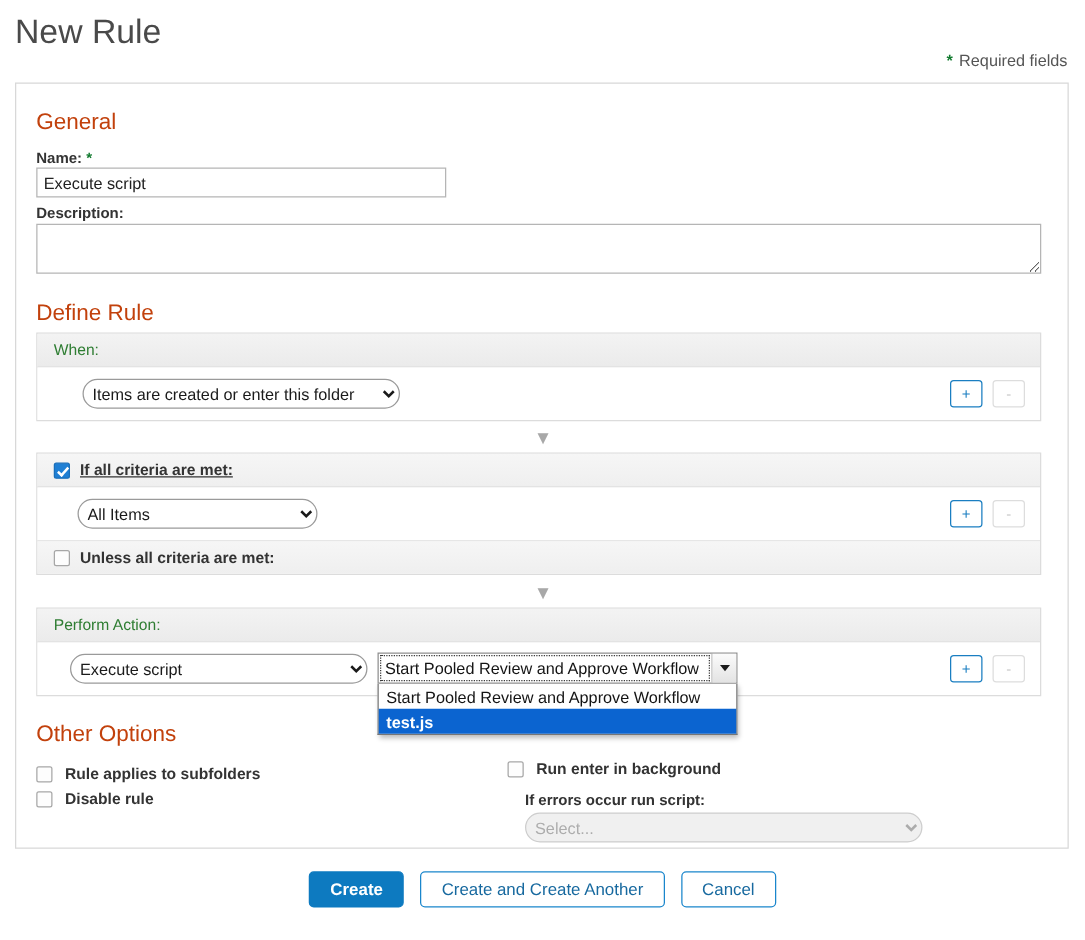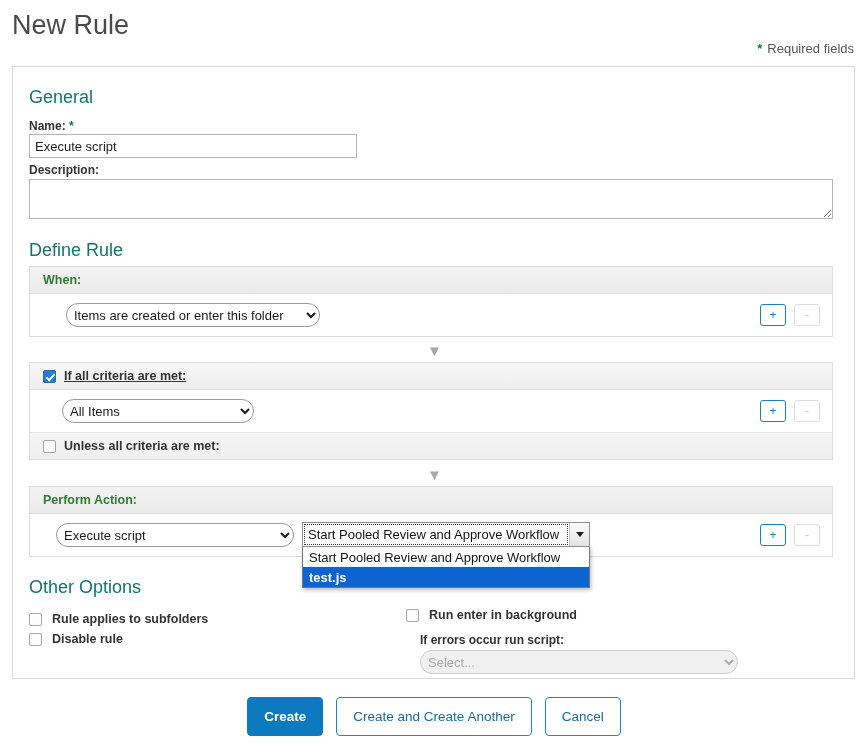--- a/index.html
+++ b/index.html
@@ -27,21 +27,21 @@
 
   
   .panel {
     position: absolute; left: 12px; top: 66px;
     width: 843px; height: 613px;
     border: 1px solid #d8d8d8;
     background: #ffffff;
   }
 
   .section-h {
-    font-size: 18px; font-weight: 400; color: #0f766e;
+    font-size: 18px; font-weight: 400; color: #c2410c;
   }
   .fld-label {
     font-size: 12px; font-weight: 700; color: #333333;
   }
   .star-green { color: #117a2e; font-weight: 700; }
 
   
   .general-h { position: absolute; left: 16px; top: 20px; }
   .name-label { position: absolute; left: 16px; top: 52px; }
   .name-input {
@@ -72,21 +72,21 @@
     background: #ffffff;
   }
   .rule-head {
     height: 27px;
     background: linear-gradient(to bottom, #f3f3f3, #ebebeb);
     border-bottom: 1px solid #dcdcdc;
     display: flex; align-items: center;
     padding-left: 13px;
   }
   .rule-head-label {
-    font-size: 12.5px; font-weight: 700; color: #2e7d32;
+    font-size: 12.5px; font-weight: 400; color: #2e7d32;
   }
   .rule-head.plain { background: linear-gradient(to bottom,#f6f6f6,#efefef); }
   .rule-row {
     position: relative;
     height: 42px;
     background: #ffffff;
     display: flex; align-items: center;
   }
 
   
@@ -154,21 +154,21 @@
 
   
   .btn-bar {
     position: absolute; left: 0; top: 697px; width: 868px;
     display: flex; justify-content: center; align-items: center; gap: 13px;
   }
   .btn {
     font-family: "Liberation Sans", sans-serif;
     font-size: 13.5px; font-weight: 700;
     border-radius: 4px; cursor: pointer;
-    padding: 0 16px; height: 39px;
+    padding: 0 16px; height: 29px;
     display: inline-flex; align-items: center; justify-content: center;
   }
   .btn-primary { background: #0d7ac0; border: 1px solid #0d7ac0; color: #ffffff; }
   .btn-secondary { background: #ffffff; border: 1px solid #1a86cc; color: #17699f; font-weight: 400; }
 
   
   .ddl-host { position: absolute; left: 302px; top: 522px; z-index: 40; }
   .ddl-closed {
     width: 288px; height: 25px;
     border: 1px solid #8f8f8f;

